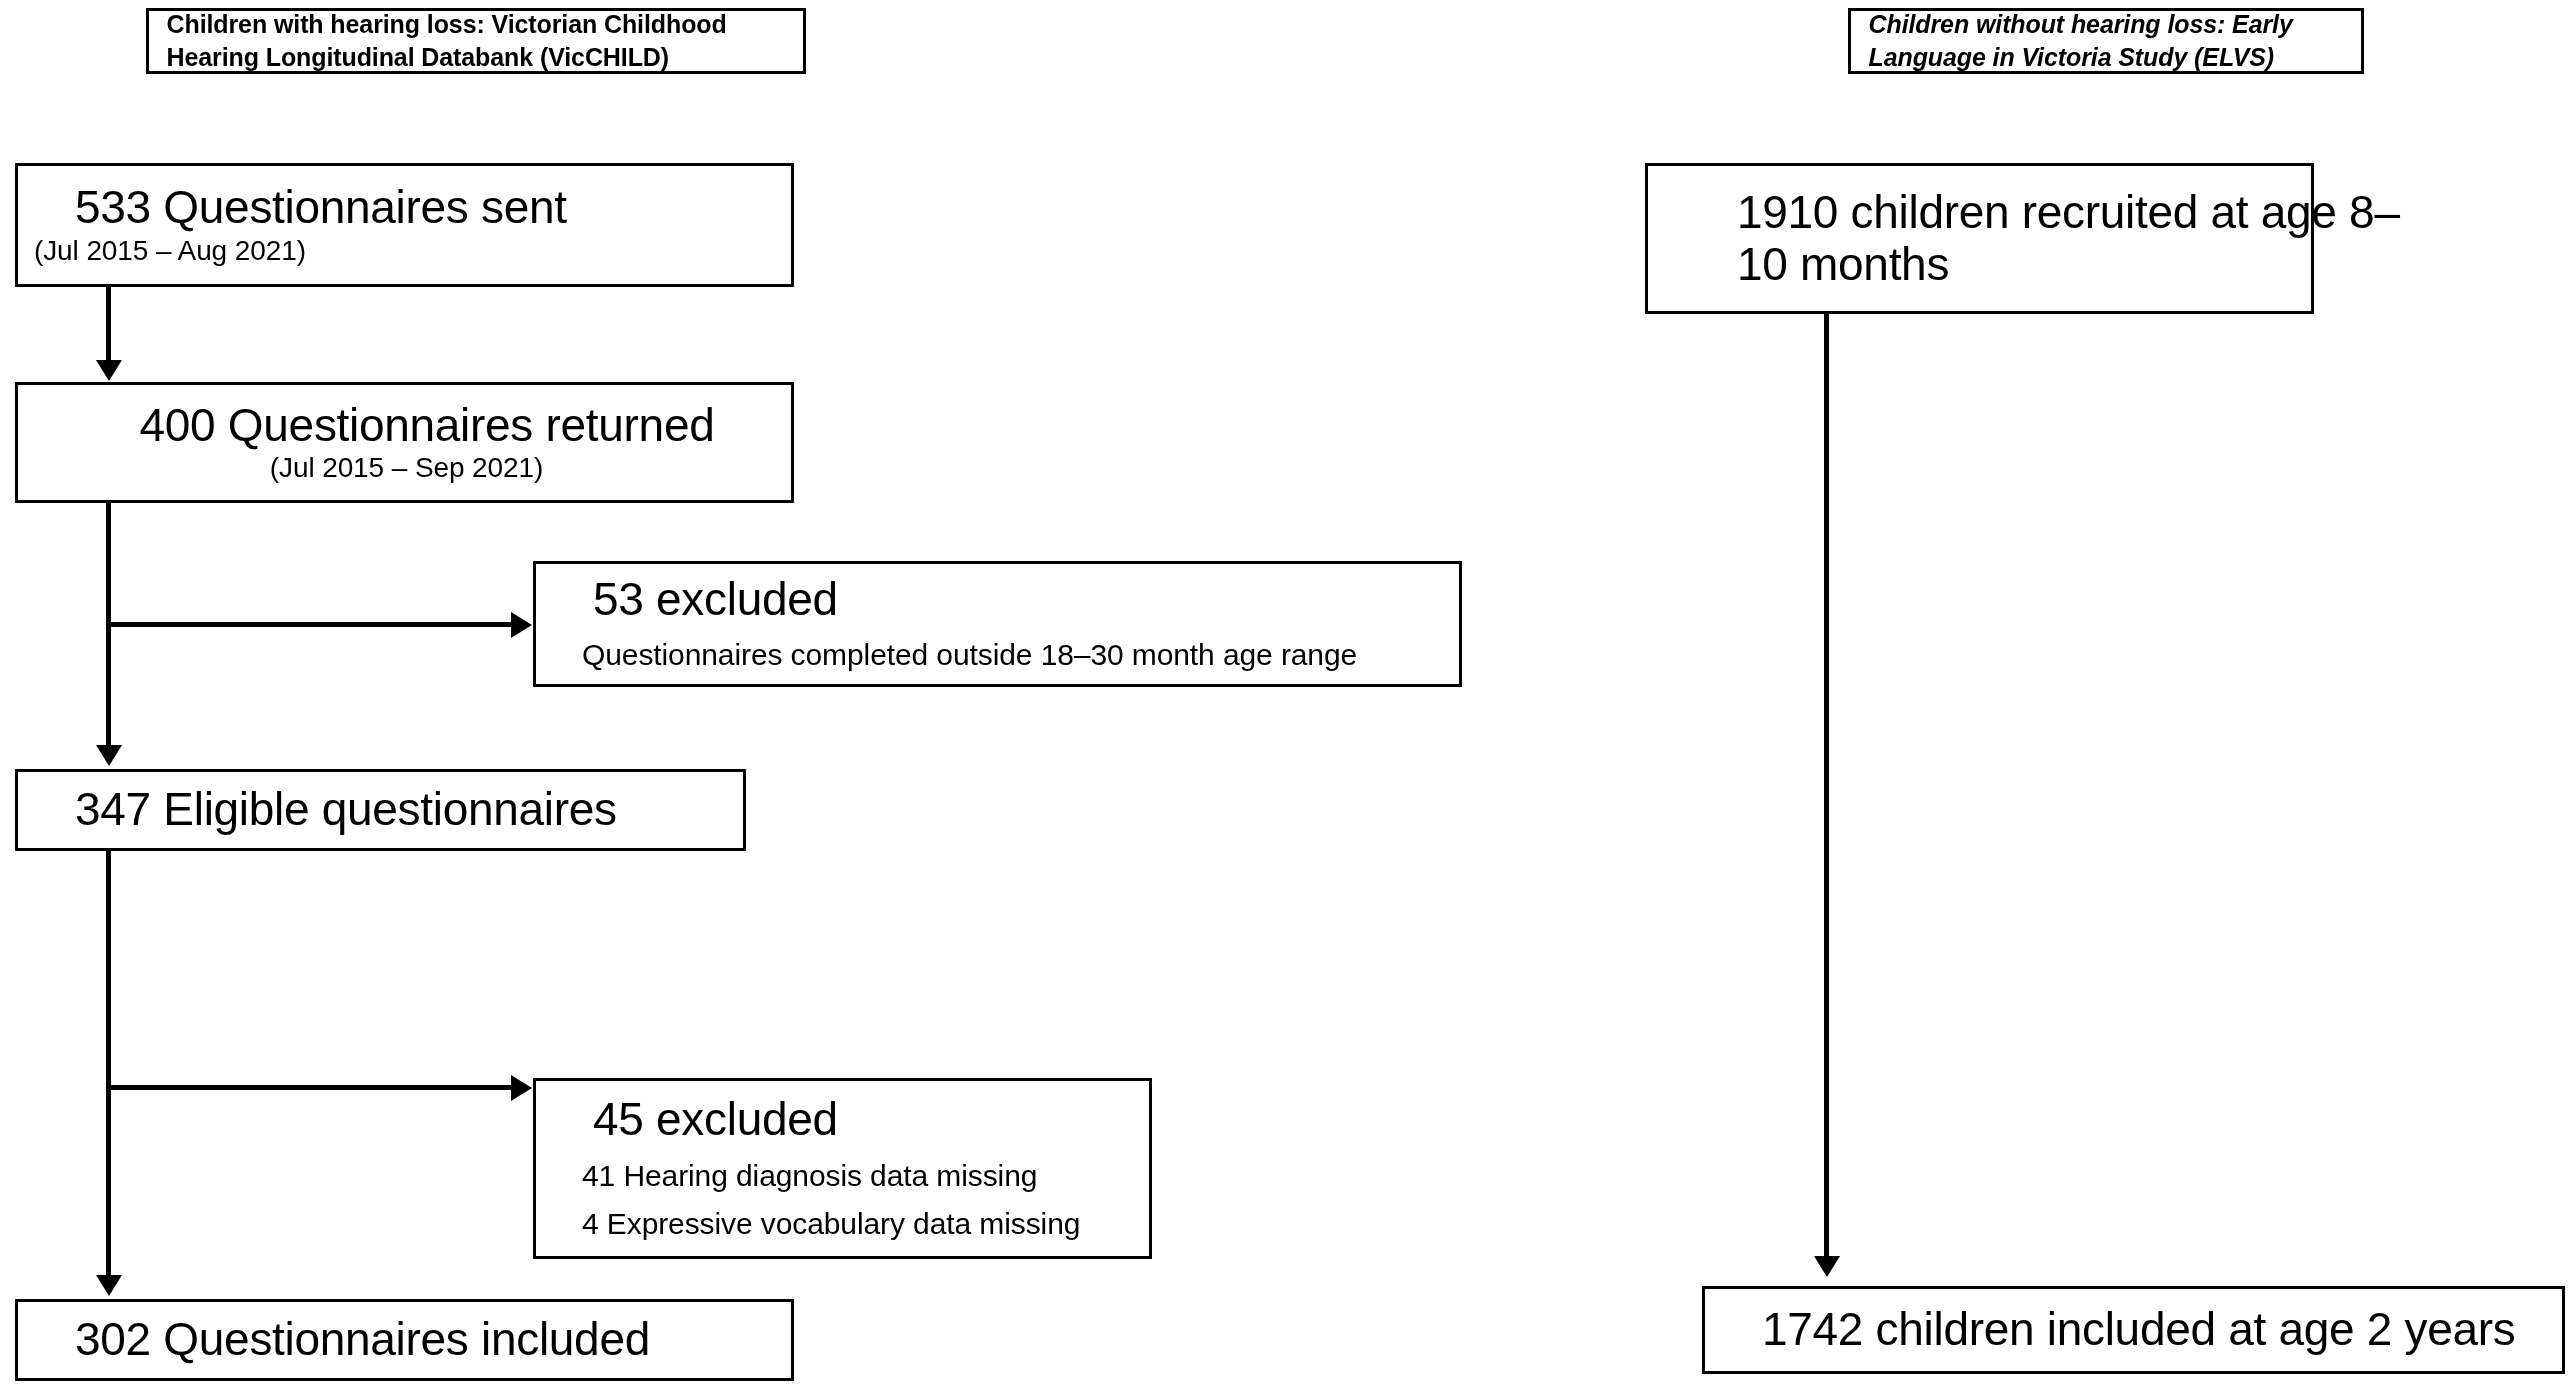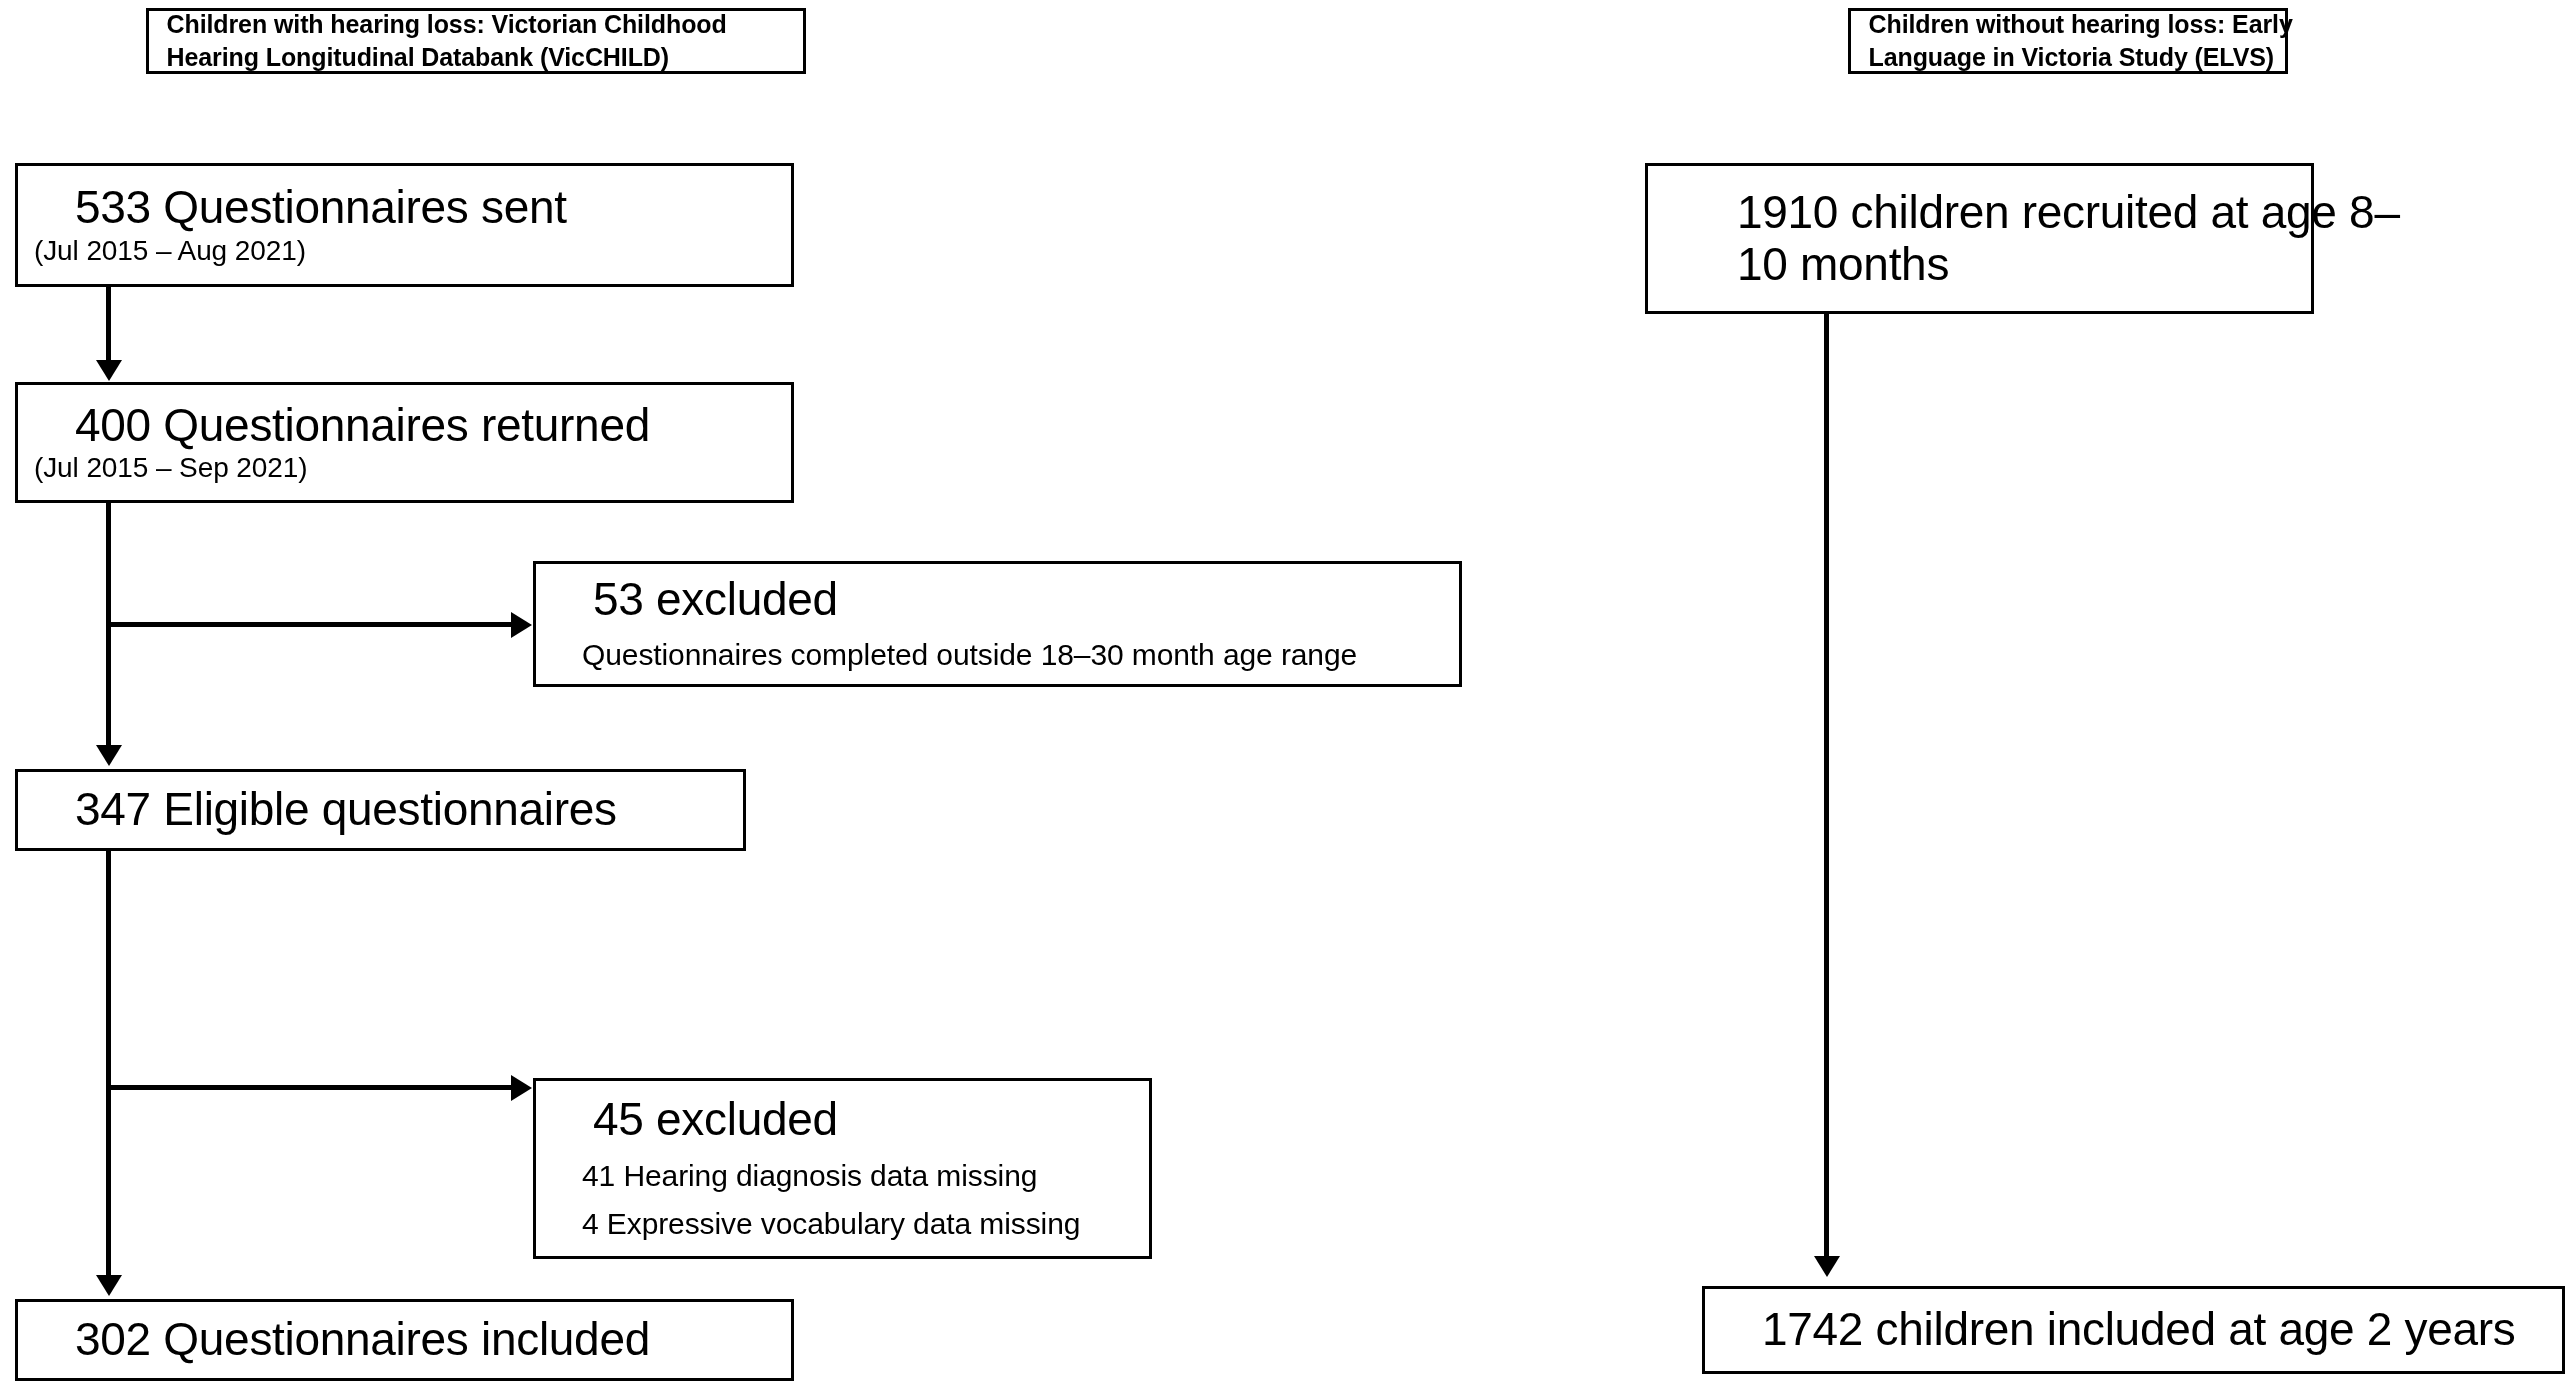--- a/index.html
+++ b/index.html
@@ -102,21 +102,21 @@
   </div>
 
   <div class="box pad-box" style="left:15px; top:163px; width:779px; height:124px;">
     <div class="main-line">533 Questionnaires sent</div>
     <div class="sub-line">(Jul 2015 – Aug 2021)</div>
   </div>
 
   <div class="vline" style="left:106px; top:287px; height:76px;"></div>
   <div class="arrow-down" style="left:96px; top:360px;"></div>
 
-  <div class="box pad-box" style="left:15px; top:382px; width:779px; height:121px;">
+  <div class="box pad-box" style="left:15px; top:382px; width:779px; height:121px;text-align:center;">
     <div class="main-line">400 Questionnaires returned</div>
     <div class="sub-line">(Jul 2015 – Sep 2021)</div>
   </div>
 
   <div class="vline" style="left:106px; top:503px; height:246px;"></div>
   <div class="arrow-down" style="left:96px; top:745px;"></div>
 
   <div class="hline" style="left:106px; top:622px; width:408px;"></div>
   <div class="arrow-right" style="left:511px; top:612px;"></div>
 
@@ -138,21 +138,21 @@
   <div class="box pad-box" style="left:533px; top:1078px; width:619px; height:181px;">
     <div class="main-line">45 excluded</div>
     <div class="indent-line">41 Hearing diagnosis data missing</div>
     <div class="indent-line">4 Expressive vocabulary data missing</div>
   </div>
 
   <div class="box pad-box" style="left:15px; top:1299px; width:779px; height:82px;">
     <div class="main-line">302 Questionnaires included</div>
   </div>
 
-  <div class="box hdr-box" style="left:1848px; top:8px; width:440px; height:66px;">
+  <div class="box hdr-box" style="left:1848px; top:8px; width:516px; height:66px;font-style:italic;">
     <div class="hdr-line">Children without hearing loss: Early</div>
     <div class="hdr-line">Language in Victoria Study (ELVS)</div>
   </div>
 
   <div class="box pad-box" style="left:1645px; top:163px; width:669px; height:151px;padding-left:48px;">
     <div class="main-line">1910 children recruited at age 8–</div>
     <div class="main-line">10 months</div>
   </div>
 
   <div class="vline" style="left:1824px; top:314px; height:944px;"></div>

